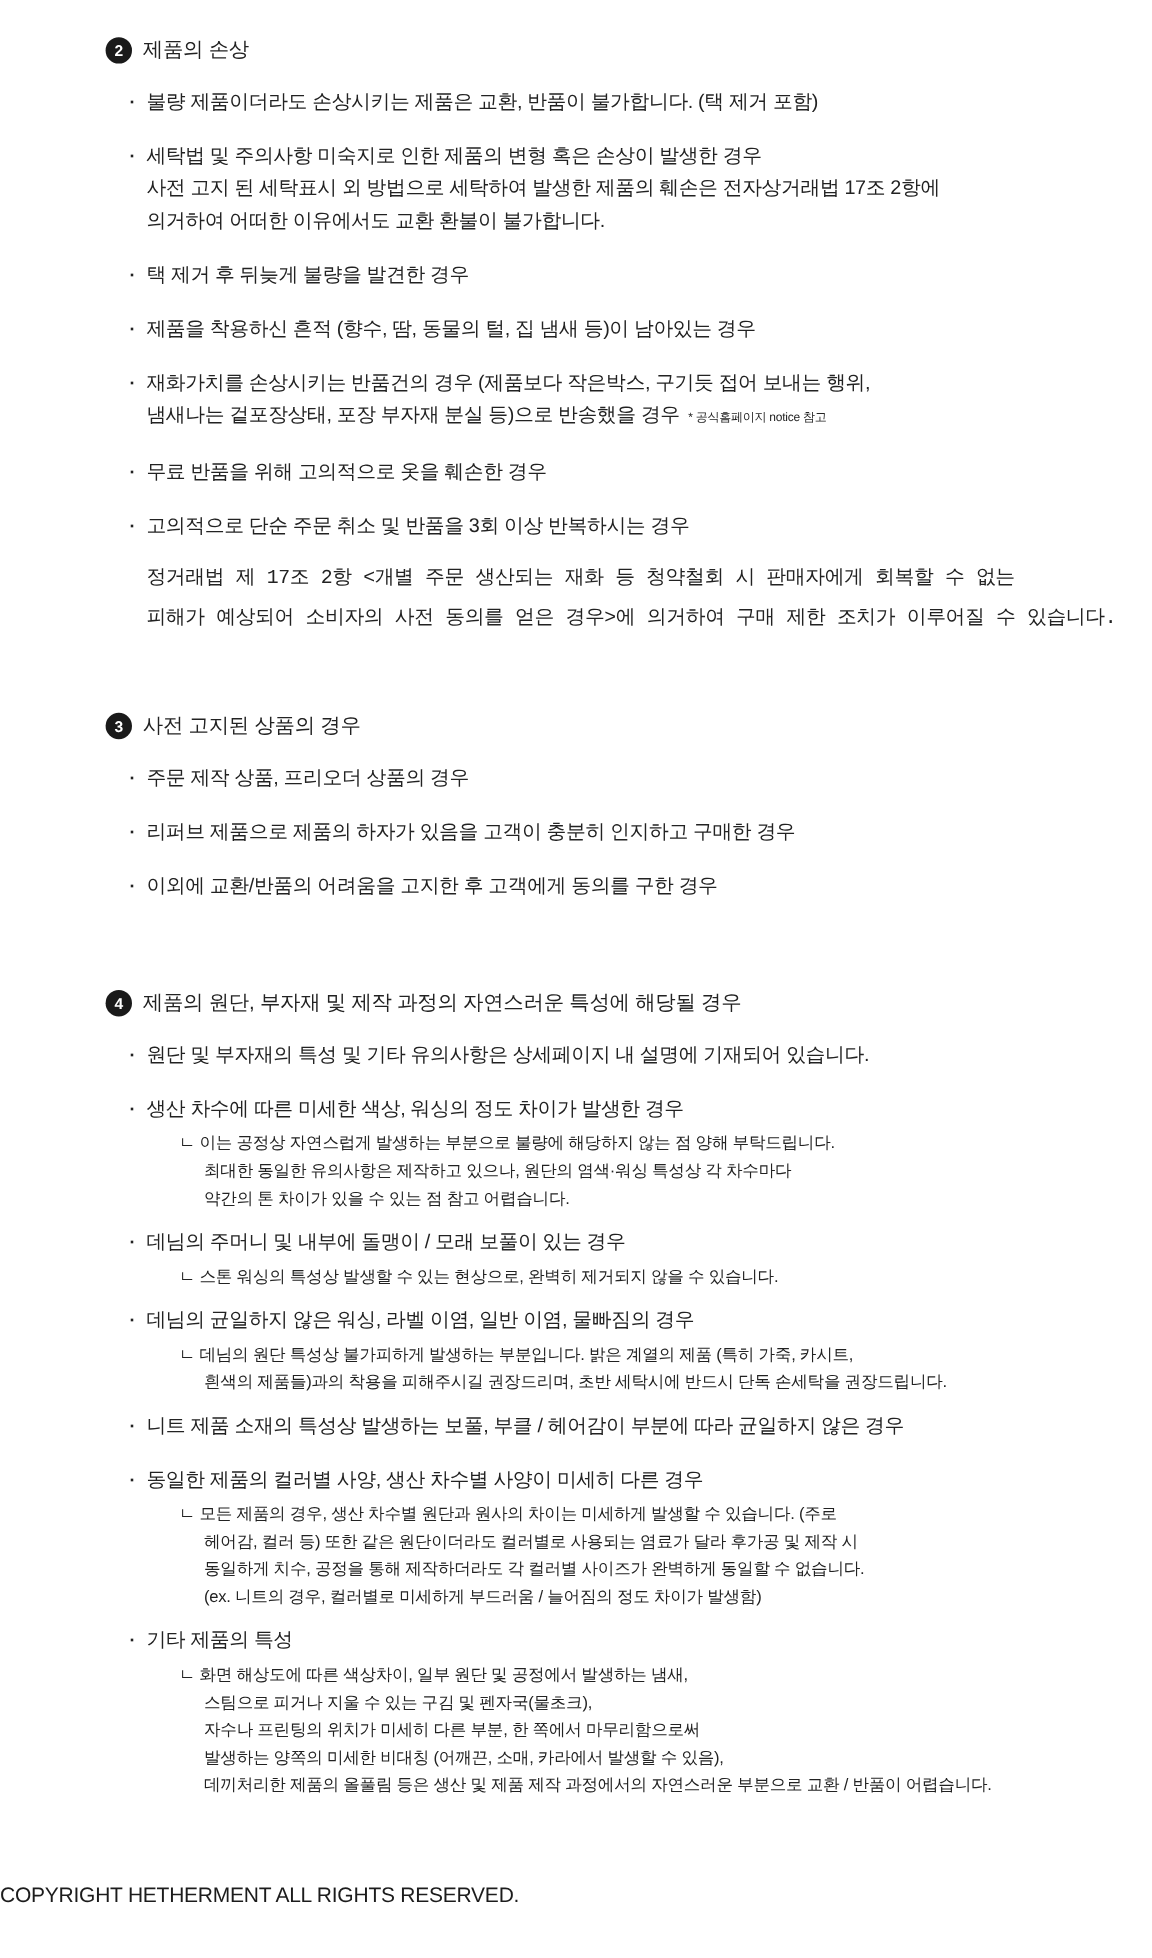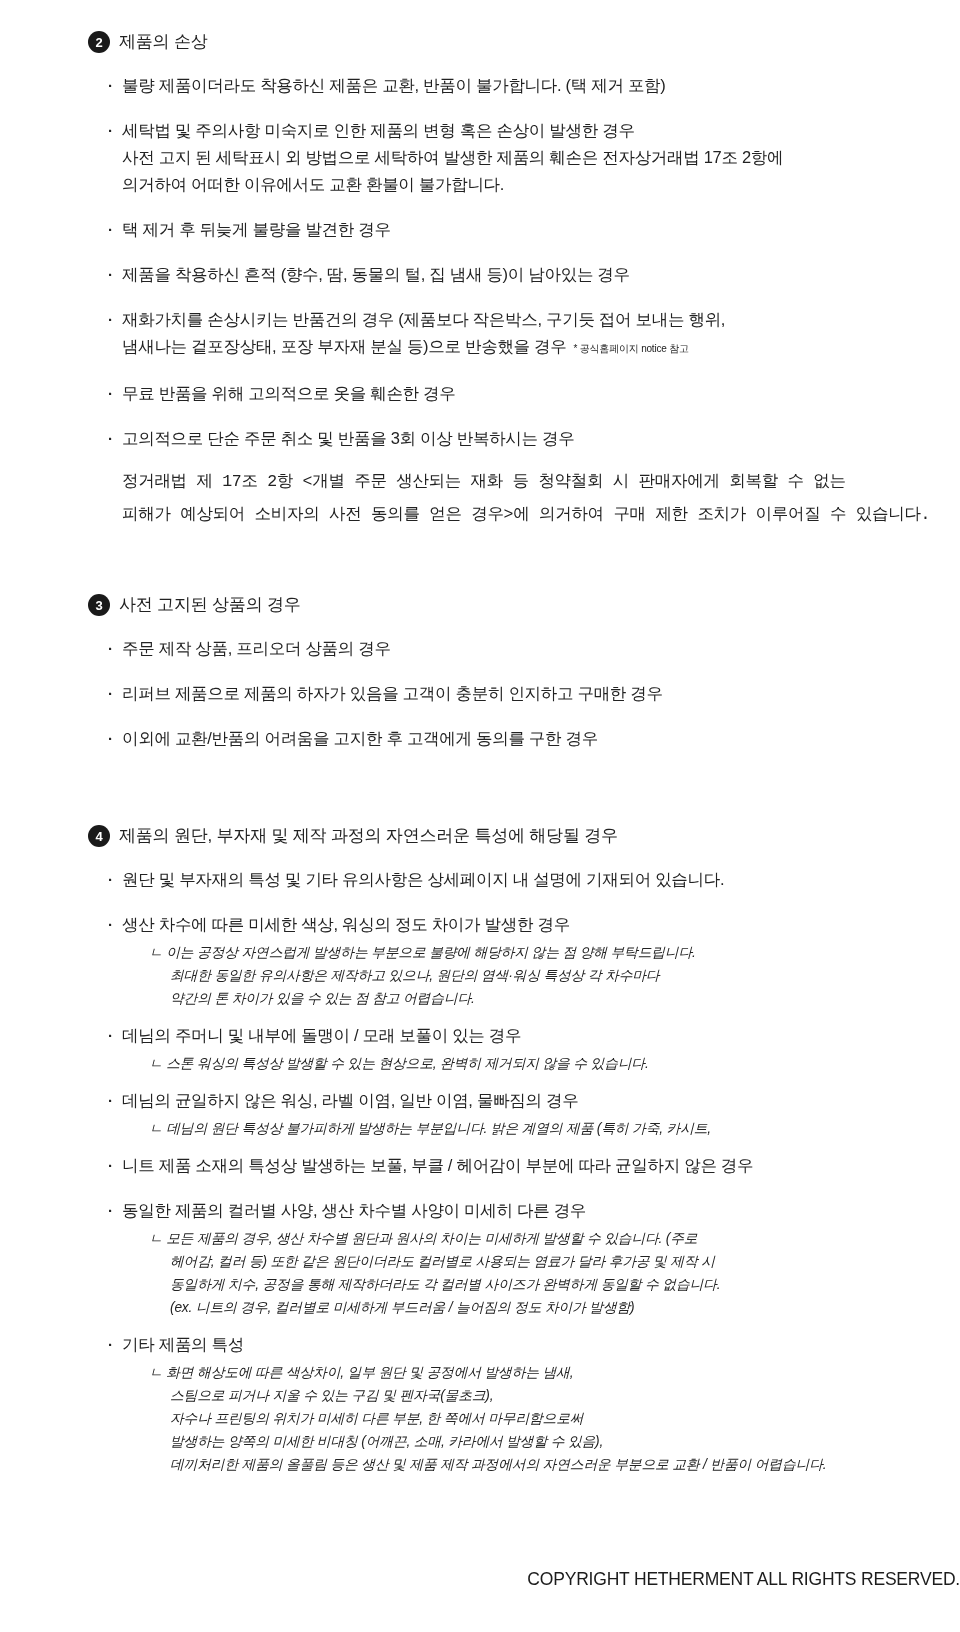--- a/index.html
+++ b/index.html
@@ -61,44 +61,44 @@
     margin-left:7px;
   }
   .para{margin-top:13px;}
   .para .pline{line-height:33px;white-space:nowrap;font-family:Liberation Mono, monospace;}
 
   .subnotes{
     margin:3px 0 0 27px;
     font-size:13.8px;line-height:23px;
     letter-spacing:-0.2px;
   }
-  .subnotes .sline{white-space:nowrap;font-style:italic;}
+  .subnotes .sline{white-space:nowrap;}
   .subnotes .sline.cont{padding-left:21px;}
 
   .copyright{
     position:absolute;left:0;bottom:42px;
-    width:100%;text-align:right;
+    width:100%;text-align:left;
     font-size:17.5px;letter-spacing:-0.2px;
     color:#1c1c1c;
   }
 </style>
 </head>
 <body>
 
 <div class="page">
   <main class="content" id="sections">
       <section class="section">
         <div class="section-heading">
           <span class="badge">2</span>
           <span class="section-title">제품의 손상</span>
         </div>
         <div class="items">
           <div class="item">
             <span class="marker">·</span>
-            <div class="line"><span>불량 제품이더라도 착용하신 제품은 교환, 반품이 불가합니다. (택 제거 포함)</span></div>
+            <div class="line"><span>불량 제품이더라도 손상시키는 제품은 교환, 반품이 불가합니다. (택 제거 포함)</span></div>
           </div>
           <div class="item">
             <span class="marker">·</span>
             <div class="line"><span>세탁법 및 주의사항 미숙지로 인한 제품의 변형 혹은 손상이 발생한 경우</span></div>
             <div class="line"><span>사전 고지 된 세탁표시 외 방법으로 세탁하여 발생한 제품의 훼손은 전자상거래법 17조 2항에</span></div>
             <div class="line"><span>의거하여 어떠한 이유에서도 교환 환불이 불가합니다.</span></div>
           </div>
           <div class="item">
             <span class="marker">·</span>
             <div class="line"><span>택 제거 후 뒤늦게 불량을 발견한 경우</span></div>
@@ -170,20 +170,21 @@
             <div class="line"><span>데님의 주머니 및 내부에 돌맹이 / 모래 보풀이 있는 경우</span></div>
             <div class="subnotes">
               <div class="sline">ㄴ 스톤 워싱의 특성상 발생할 수 있는 현상으로, 완벽히 제거되지 않을 수 있습니다.</div>
             </div>
           </div>
           <div class="item with-sub">
             <span class="marker">·</span>
             <div class="line"><span>데님의 균일하지 않은 워싱, 라벨 이염, 일반 이염, 물빠짐의 경우</span></div>
             <div class="subnotes">
               <div class="sline">ㄴ 데님의 원단 특성상 불가피하게 발생하는 부분입니다. 밝은 계열의 제품 (특히 가죽, 카시트,</div>
+              <div class="sline cont">흰색의 제품들)과의 착용을 피해주시길 권장드리며, 초반 세탁시에 반드시 단독 손세탁을 권장드립니다.</div>
             </div>
           </div>
           <div class="item">
             <span class="marker">·</span>
             <div class="line"><span>니트 제품 소재의 특성상 발생하는 보풀, 부클 / 헤어감이 부분에 따라 균일하지 않은 경우</span></div>
           </div>
           <div class="item with-sub">
             <span class="marker">·</span>
             <div class="line"><span>동일한 제품의 컬러별 사양, 생산 차수별 사양이 미세히 다른 경우</span></div>
             <div class="subnotes">

